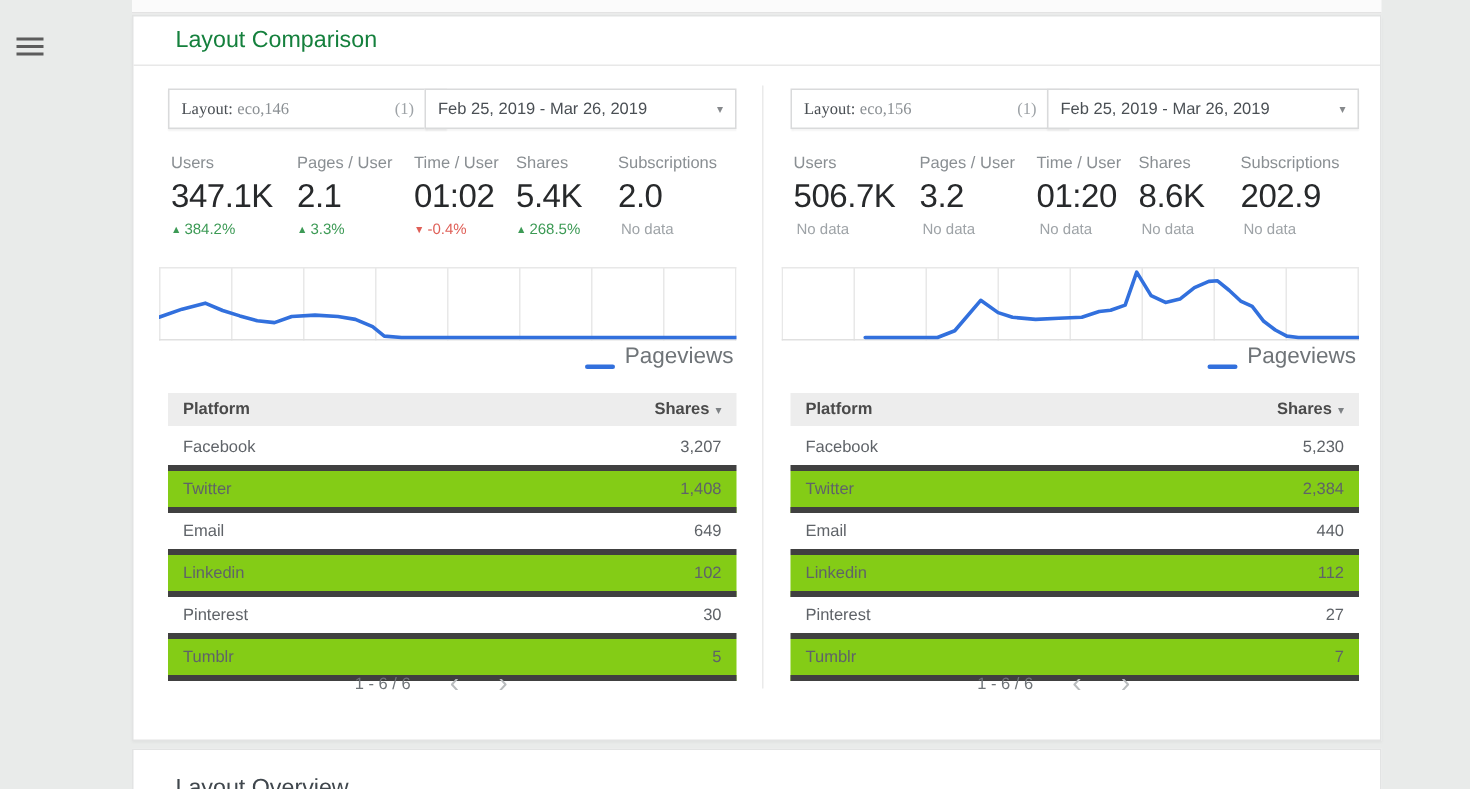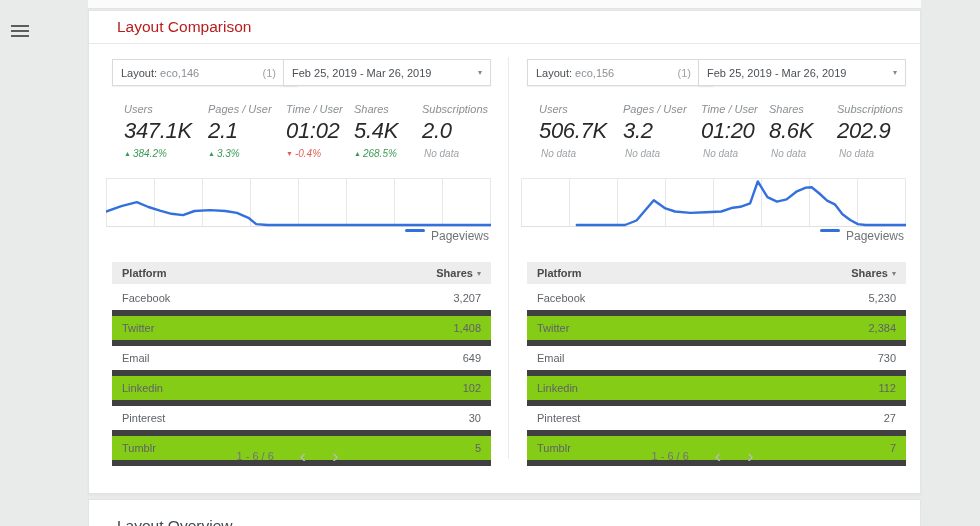--- a/index.html
+++ b/index.html
@@ -10,68 +10,68 @@
   .hamburger{position:absolute;left:11px;top:25px;width:18px;height:12px;cursor:pointer;}
   .hamburger i{display:block;height:2px;background:#5c5c5c;margin-bottom:3px;}
   .hamburger i:last-child{margin-bottom:0;}
 
   
   .prev-card{position:absolute;left:88px;top:0;width:833px;height:8px;background:#fbfbfb;
     border-bottom:1px solid #e3e3e3;}
   .card{position:absolute;left:88px;top:10px;width:833px;height:484px;background:#fff;
     border:1px solid #e2e3e3;box-sizing:border-box;box-shadow:0 1px 2px rgba(0,0,0,.04);}
   .card-header{height:32px;border-bottom:1px solid #e8e8e8;display:flex;align-items:center;padding-left:28px;}
-  .card-title{font-size:15.5px;color:#b91c1c;}
+  .card-title{font-size:15.5px;color:#15803d;}
   .panel-divider{position:absolute;left:419px;top:46px;height:402px;width:1px;background:#eaeaea;}
 
   .bottom-card{position:absolute;left:88px;top:499px;width:833px;height:40px;background:#fff;
     border:1px solid #e2e3e3;box-sizing:border-box;}
   .bottom-title{padding:17px 0 0 28px;font-size:15.5px;color:#40474d;}
 
   
   .panel{position:absolute;top:48px;width:385px;height:420px;}
   .panel.p0{left:17px;} .panel.p1{left:432px;}
 
   
   .controls{position:absolute;top:0;left:0;right:0;height:27px;}
   .select-box{position:absolute;top:0;height:27px;background:#fff;border:1px solid #d9dadb;
     box-sizing:border-box;box-shadow:0 1px 1px rgba(0,0,0,.05);display:flex;align-items:center;
     font-size:11px;color:#4a4f54;cursor:pointer;}
-  .layout-select{left:6px;width:186px;padding:0 8px;justify-content:space-between;}
+  .layout-select{left:6px;width:186px;padding:0 8px;justify-content:space-between;font-family:Liberation Serif, serif;}
   .layout-select .sel-value{color:#8b9094;margin-left:3px;}
   .layout-select .count{color:#9ea3a7;margin-right:5px;}
   .date-select{right:0;width:208px;padding:0 8px;justify-content:flex-start;}
   .caret{color:#86898c;font-size:8px;margin-left:4px;}
   .date-select .caret{position:absolute;right:8px;}
 
   
-  .metrics{position:absolute;top:44px;left:10px;right:0;height:64px;font-style:italic;}
+  .metrics{position:absolute;top:44px;left:0;right:0;height:64px;}
   .metric{position:absolute;top:0;}
   .metric:nth-child(1){left:8px;} .metric:nth-child(2){left:92px;} .metric:nth-child(3){left:170px;}
   .metric:nth-child(4){left:238px;} .metric:nth-child(5){left:306px;}
   .m-label{font-size:11px;color:#8a8f93;white-space:nowrap;}
   .m-value{font-size:22px;color:#27292b;letter-spacing:-.3px;margin-top:3px;white-space:nowrap;}
   .m-delta{font-size:10px;margin-top:4px;white-space:nowrap;}
   .m-delta.up{color:#3c9a55;} .m-delta.down{color:#df5f57;} .m-delta.none{color:#9ea3a7;}
   .m-delta .arrow{font-size:7px;margin-right:2px;vertical-align:1px;}
   .m-delta.up .arrow::before{content:"▲";}
   .m-delta.down .arrow::before{content:"▼";}
 
   
   .chart{position:absolute;top:118px;left:0;}
-  .legend{position:absolute;top:170px;right:2px;display:flex;align-items:flex-start;font-size:12px;color:#6f7478;}
+  .legend{position:absolute;top:170px;right:2px;display:flex;align-items:flex-end;font-size:15px;color:#6f7478;}
   .legend-line{display:inline-block;width:20px;height:3px;border-radius:2px;background:#3270dd;margin-right:6px;}
 
   
   .s-table{position:absolute;top:203px;left:6px;right:0;font-size:11px;}
   .t-head{height:22px;background:#ededed;display:flex;justify-content:space-between;
     padding:0 10px;color:#4a4a4a;font-weight:bold;margin-bottom:2px;}
   .t-head .sort-caret{font-size:8px;color:#7d8184;margin-left:4px;font-weight:normal;}
   .t-row{height:24px;display:flex;align-items:center;justify-content:space-between;padding:0 10px;
-    color:#5f6368;border-bottom:6px solid #404040;background:#fff;}
+    color:#5f6368;border-bottom:4px solid #404040;background:#fff;}
   .t-body .t-row:nth-child(2n){background:#84cc16;}
   .hcell{display:flex;align-items:center;cursor:pointer;}
 
   
   .pagination{position:absolute;top:390px;left:0;right:0;display:flex;align-items:center;
     justify-content:center;padding-right:22px;font-size:11px;color:#6f7478;}
   .chev{font-size:19px;color:#b9bcbe;line-height:14px;margin-left:26px;cursor:pointer;font-weight:400;}
 </style>
 </head>
 <body>
@@ -273,21 +273,21 @@
           <div class="t-row">
               <span>Facebook</span>
               <span>5,230</span>
             </div>
           <div class="t-row">
               <span>Twitter</span>
               <span>2,384</span>
             </div>
           <div class="t-row">
               <span>Email</span>
-              <span>730</span>
+              <span>440</span>
             </div>
           <div class="t-row">
               <span>Linkedin</span>
               <span>112</span>
             </div>
           <div class="t-row">
               <span>Pinterest</span>
               <span>27</span>
             </div>
           <div class="t-row">

